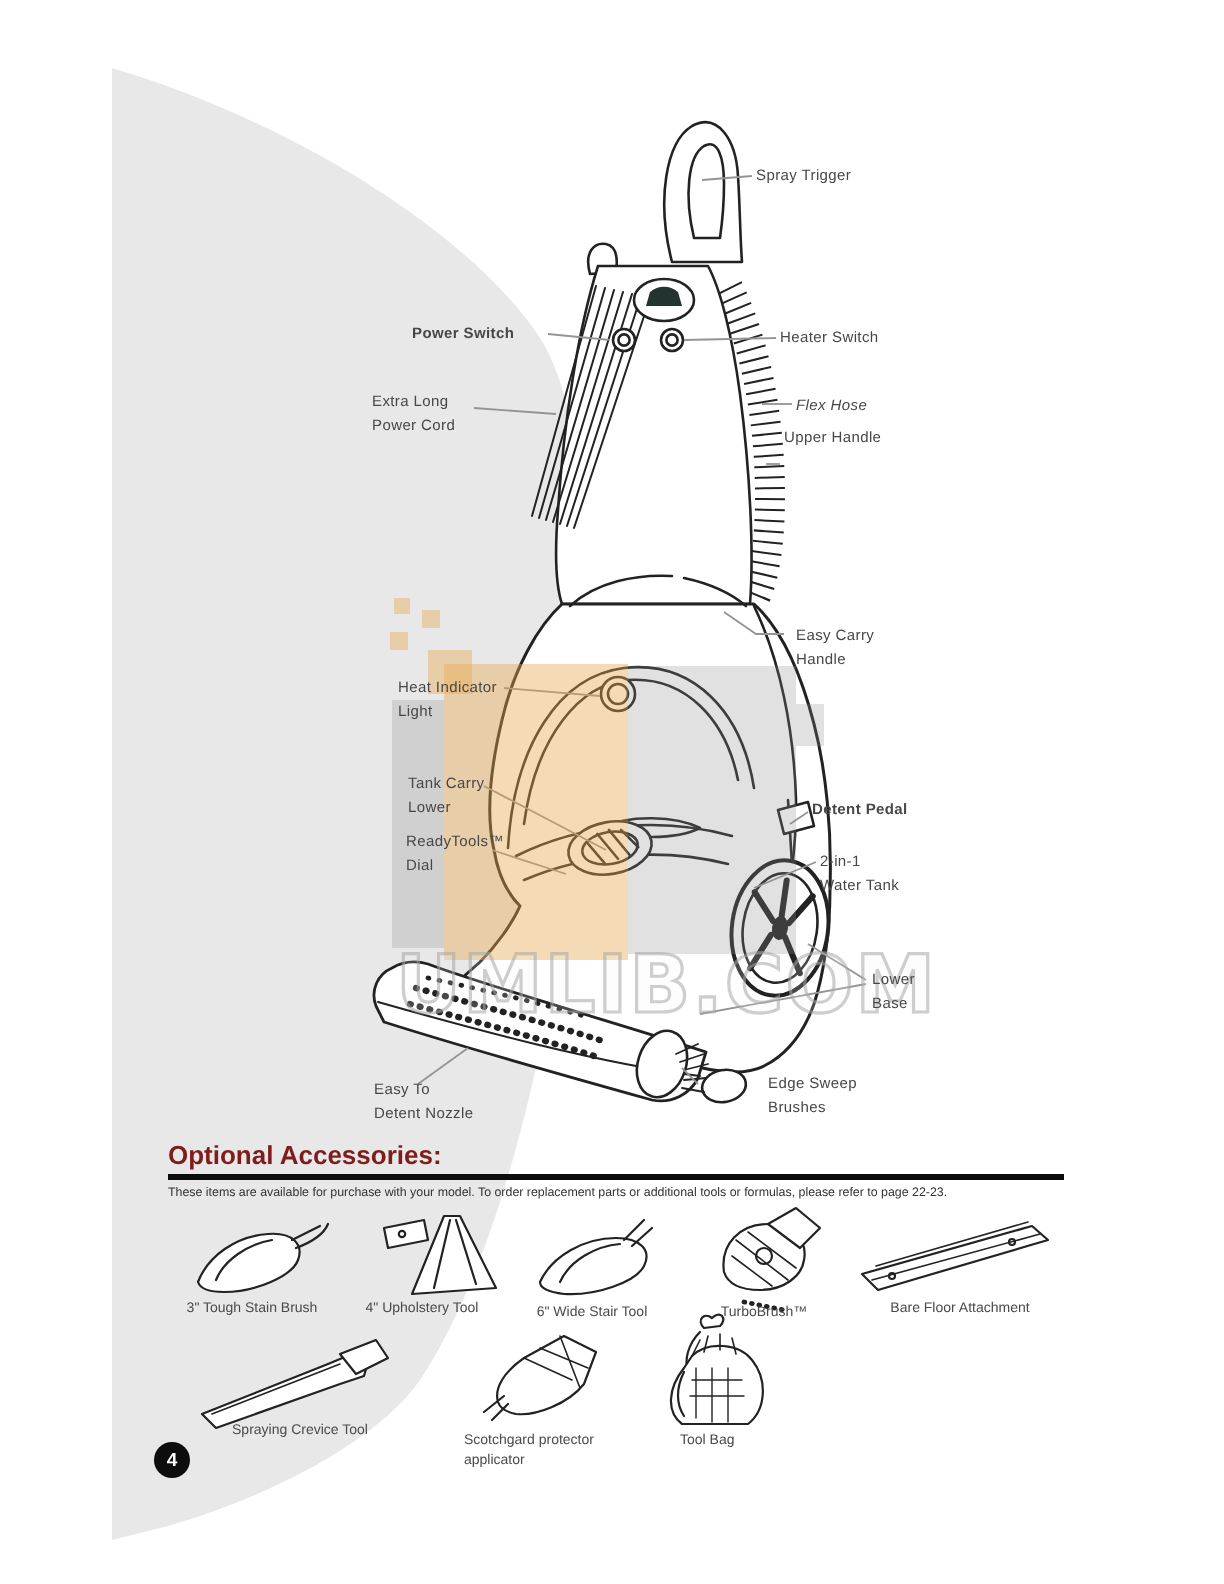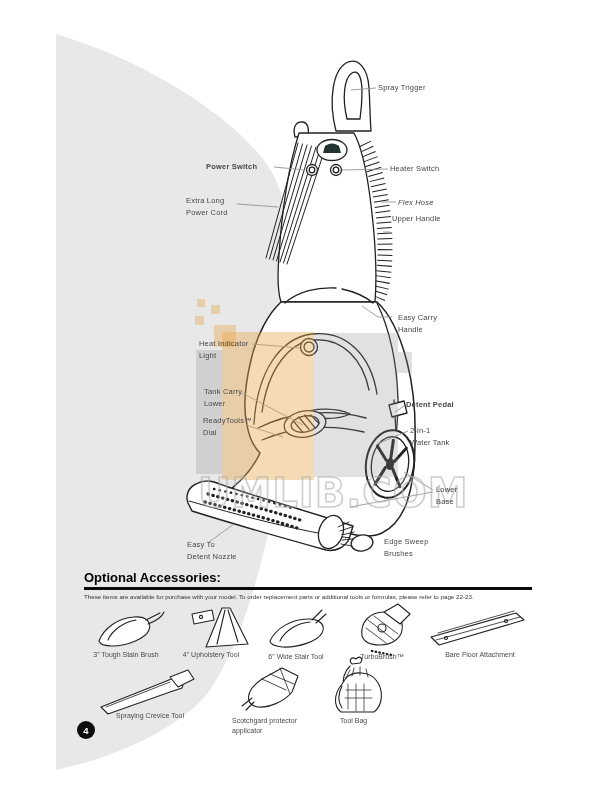--- a/index.html
+++ b/index.html
@@ -13,21 +13,21 @@
   #wm-text{position:absolute;left:198px;top:470px;font-size:40px;font-weight:bold;
            font-family:"DejaVu Sans",sans-serif;letter-spacing:1px;
            color:rgba(190,190,190,0.30);-webkit-text-fill-color:rgba(245,245,245,0.18);
            -webkit-text-stroke:1.6px rgba(165,165,165,0.55);}
   #labels{position:absolute;left:0;top:0;width:504px;height:792px;z-index:3;}
   .callout{position:absolute;font-size:7.5px;line-height:11.5px;color:#474747;
            letter-spacing:0.2px;white-space:pre-line;}
   .acc-label{position:absolute;font-size:7px;line-height:10px;color:#4a4a4a;
              text-align:center;white-space:pre-line;}
   .acc-label.left{text-align:left;}
-  #oa-heading{position:absolute;left:84px;top:570px;font-size:13px;font-weight:bold;color:#000000;}
+  #oa-heading{position:absolute;left:84px;top:570px;font-size:13px;font-weight:bold;color:#7f1d1d;}
   #oa-rule{position:absolute;left:84px;top:587px;width:448px;height:2.6px;background:#0c0c0c;}
   #oa-note{position:absolute;left:84px;top:593px;width:460px;font-size:6.2px;color:#333;}
   #page-badge{position:absolute;left:77px;top:721px;width:18px;height:18px;border-radius:50%;
               background:#0d0d0d;color:#fff;font-size:9.5px;font-weight:bold;
               display:flex;align-items:center;justify-content:center;}
 </style>
 </head>
 <body>
 
 <div id="page">

